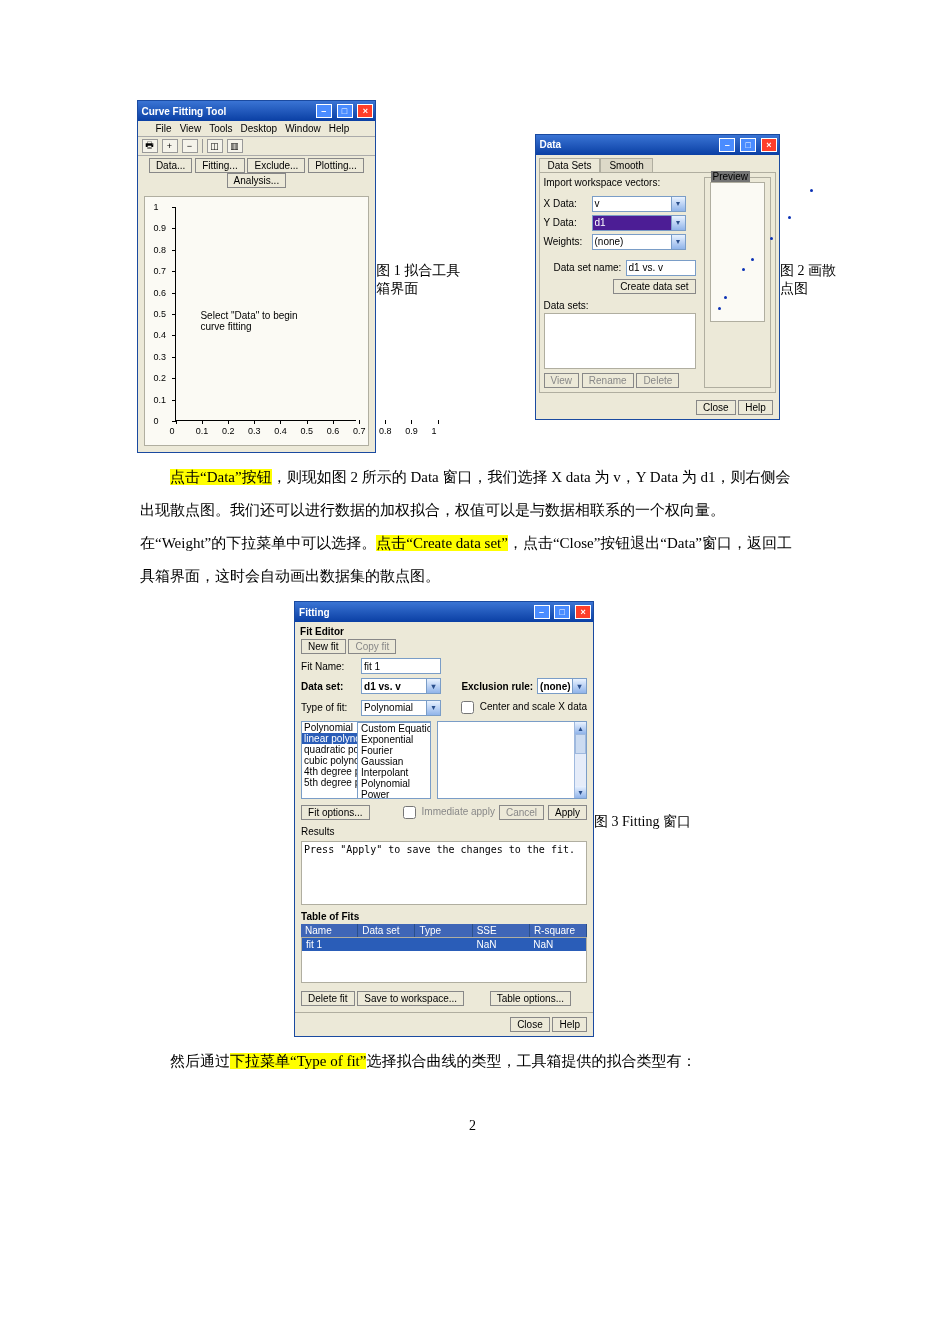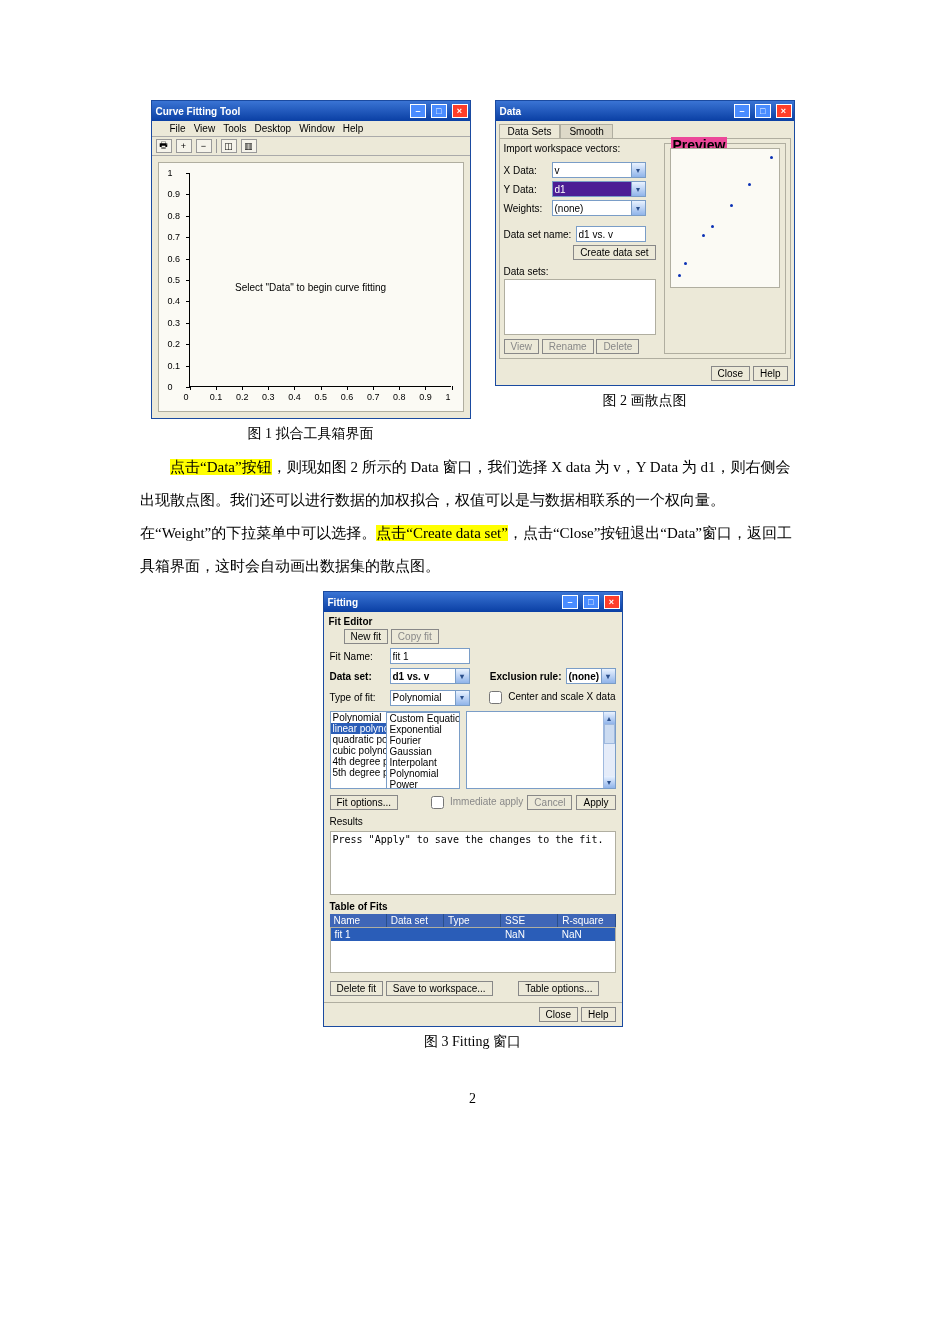--- a/index.html
+++ b/index.html
@@ -10,21 +10,21 @@
     font-size: 14px;
     color: #000;
     width: 945px;
   }
   .page {
     width: 945px;
     padding: 100px 140px 40px 140px;
     position: relative;
   }
   .two-figs { display: flex; gap: 24px; justify-content: center; }
-  .fig-col { display: flex; flex-direction: column; align-items: center; }
+  .fig-col { display: flex; flex-direction: row; align-items: center; margin-left: 40px; }
   .caption { font-size: 14px; margin-top: 6px; }
 
   
   .win {
     background: #ece9d8;
     border: 1px solid #1a4aa0;
     font-family: Tahoma, Arial, sans-serif;
     font-size: 10px;
     color: #000;
   }
@@ -61,21 +61,21 @@
     border:1px solid #7a9dc7; background:#fff; font-size:10px; height:16px; position:relative;
     display:inline-flex;align-items:center;padding:0 14px 0 2px;
   }
   .sel::after{
     content:"▾"; position:absolute; right:0;top:0; width:13px; height:100%;
     display:flex;align-items:center;justify-content:center;
     background:linear-gradient(#e9f2ff,#90b4ea); border-left:1px solid #7a9dc7; color:#2a4f8c;font-size:8px;
   }
   .sel-blue{ background:#4c1d95; color:#fff;}
   .group { border:1px solid #b0aea0; margin:3px; padding:4px 5px 5px 5px; position:relative;}
-  .group > .glabel{ position:absolute; top:-7px; left:6px; background:#ec4899; padding:0 2px; font-size:14px;font-weight:bold;}
+  .group > .glabel{ position:absolute; top:-7px; left:6px; background:#737373; padding:0 2px; font-size:10px;}
   .tab-strip{display:flex;font-size:10px;margin:3px 3px 0 3px;}
   .tab-strip .tab{border:1px solid #b0aea0;border-bottom:none;padding:1px 8px;background:#ece9d8;}
   .tab-strip .tab.inactive{background:#ddd9c8;}
   
   
   .plotbox{margin:6px;background:#fbfaf4;border:1px solid #b0aea0;height:250px;position:relative;}
   .plot-inner{position:absolute;left:30px;top:10px;right:12px;bottom:24px;border-left:1px solid #000;border-bottom:1px solid #000;}
   .ytick,.xtick{position:absolute;font-size:9px;color:#000;font-family:Arial,sans-serif;}
   .tickmark{position:absolute;background:#000;}
   .plot-msg{position:absolute;left:50%;top:50%;transform:translate(-50%,-50%);font-size:10px;}
@@ -133,20 +133,27 @@
           <span>Window</span>
           <span>Help</span>
         </div>
         <div class="toolbar-icons">
           <span class="ticon">🖶</span>
           <span class="ticon">+</span>
           <span class="ticon">−</span>
           <span style="width:1px;background:#999;"></span>
           <span class="ticon">◫</span>
           <span class="ticon">▥</span>
+        </div>
+        <div style="text-align:center;padding:2px;">
+          <button class="btn">Data...</button>
+          <button class="btn">Fitting...</button>
+          <button class="btn">Exclude...</button>
+          <button class="btn">Plotting...</button>
+          <button class="btn">Analysis...</button>
         </div>
         <div class="plotbox">
           <div class="plot-inner" id="plot-inner-1">
               <div class="tickmark" style="left: 0px; bottom: -4px; width: 1px; height: 4px;"></div>
               <div class="xtick" style="left: -6px; bottom: -16px;">0</div>
               <div class="tickmark" style="left: 26.2px; bottom: -4px; width: 1px; height: 4px;"></div>
               <div class="xtick" style="left: 20.2px; bottom: -16px;">0.1</div>
               <div class="tickmark" style="left: 52.4px; bottom: -4px; width: 1px; height: 4px;"></div>
               <div class="xtick" style="left: 46.4px; bottom: -16px;">0.2</div>
               <div class="tickmark" style="left: 78.6px; bottom: -4px; width: 1px; height: 4px;"></div>
@@ -223,21 +230,21 @@
               <span class="sel sel-blue" style="width:94px;">
                   <span>d1</span>
                 </span>
             </div>
             <div style="display:flex;align-items:center;margin:3px 0;">
               <span style="width:48px;">Weights:</span>
               <span class="sel" style="width:94px;">
                   <span>(none)</span>
                 </span>
             </div>
-            <div style="margin-top:10px;display:flex;align-items:center;">
+            <div style="margin-top:10px;display:flex;align-items:center;justify-content:flex-end;">
               <span style="width:72px;">Data set name:</span>
               <input class="txtin" style="width: 70px;" value="d1 vs. v">
             </div>
             <div style="text-align:right;margin-top:3px;">
               <button class="btn">Create data set</button>
             </div>
             <div style="margin-top:6px;">Data sets:</div>
             <div style="border:1px solid #b0aea0;background:#fff;height:56px;margin-top:2px;"></div>
             <div style="margin-top:4px;">
               <button class="btn" disabled="">View</button>
@@ -276,21 +283,21 @@
       <div class="win fitwin">
         <div class="titlebar">
           <span>Fitting</span>
           <span>
             <span class="wbtn wbtn-min">–</span>
             <span class="wbtn wbtn-max">□</span>
             <span class="wbtn wbtn-close">×</span>
           </span>
         </div>
         <div style="padding:4px 6px 0 5px;font-weight:bold;">Fit Editor</div>
-        <div style="padding:2px 20px;">
+        <div style="padding:2px 6px;">
           <button class="btn">New fit</button>
           <button class="btn" disabled="">Copy fit</button>
         </div>
         <div style="padding:2px 6px;display:flex;align-items:center;gap:4px;">
           <span style="width:56px;">Fit Name:</span>
           <input class="txtin" style="width: 80px;" value="fit 1">
         </div>
         <div style="padding:2px 6px;display:flex;align-items:center;gap:4px;font-weight:bold;">
           <span style="width:56px;">Data set:</span>
           <span class="sel" style="width:80px">
@@ -373,16 +380,19 @@
         </div>
         <div style="padding:4px 6px;text-align:right;border-top:1px solid #b0aea0;">
           <button class="btn">Close</button>
           <button class="btn">Help</button>
         </div>
       </div>
       <div class="caption">图 3 Fitting  窗口</div>
     </div>
   </div>
 
+  <p class="para">
+    <span>然后通过</span><span class="hl">下拉菜单“Type of fit”</span><span>选择拟合曲线的类型，工具箱提供的拟合类型有：</span>
+  </p>
 
   <div class="page-number">2</div>
 
 </div>
 
 </body></html>

